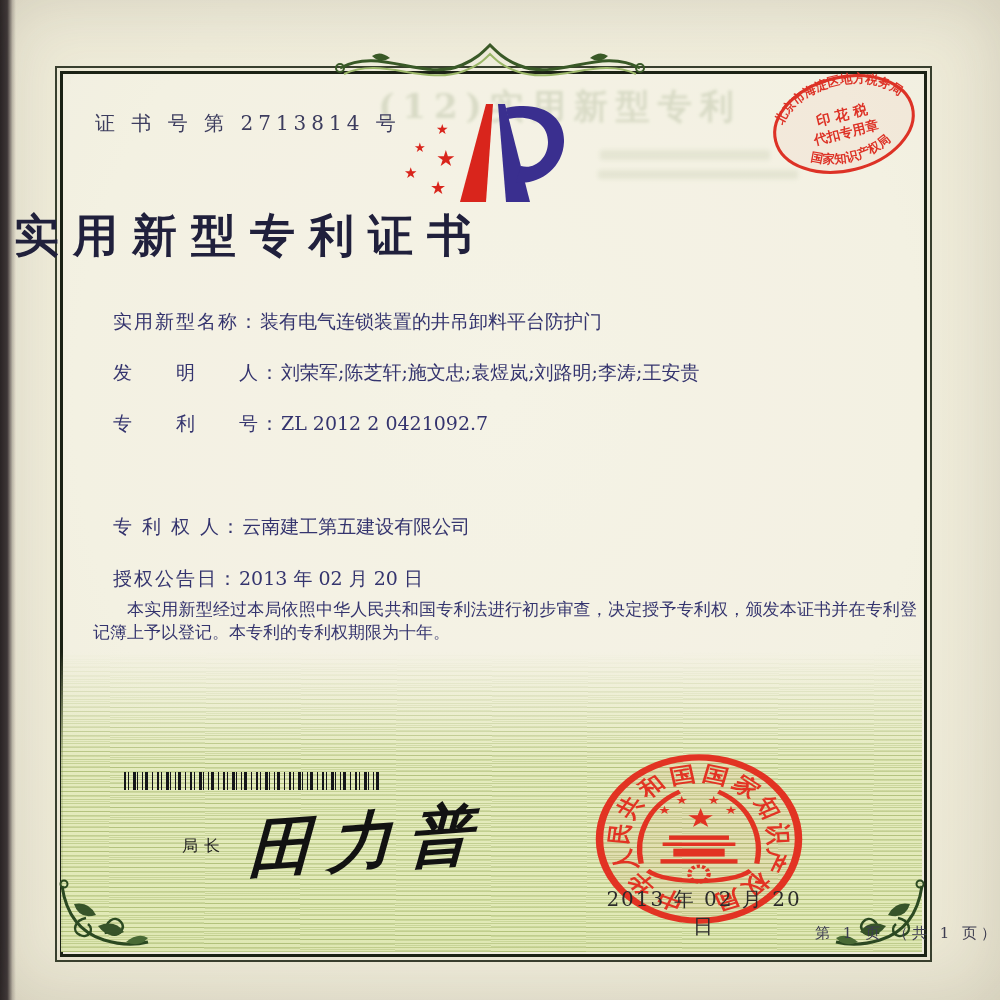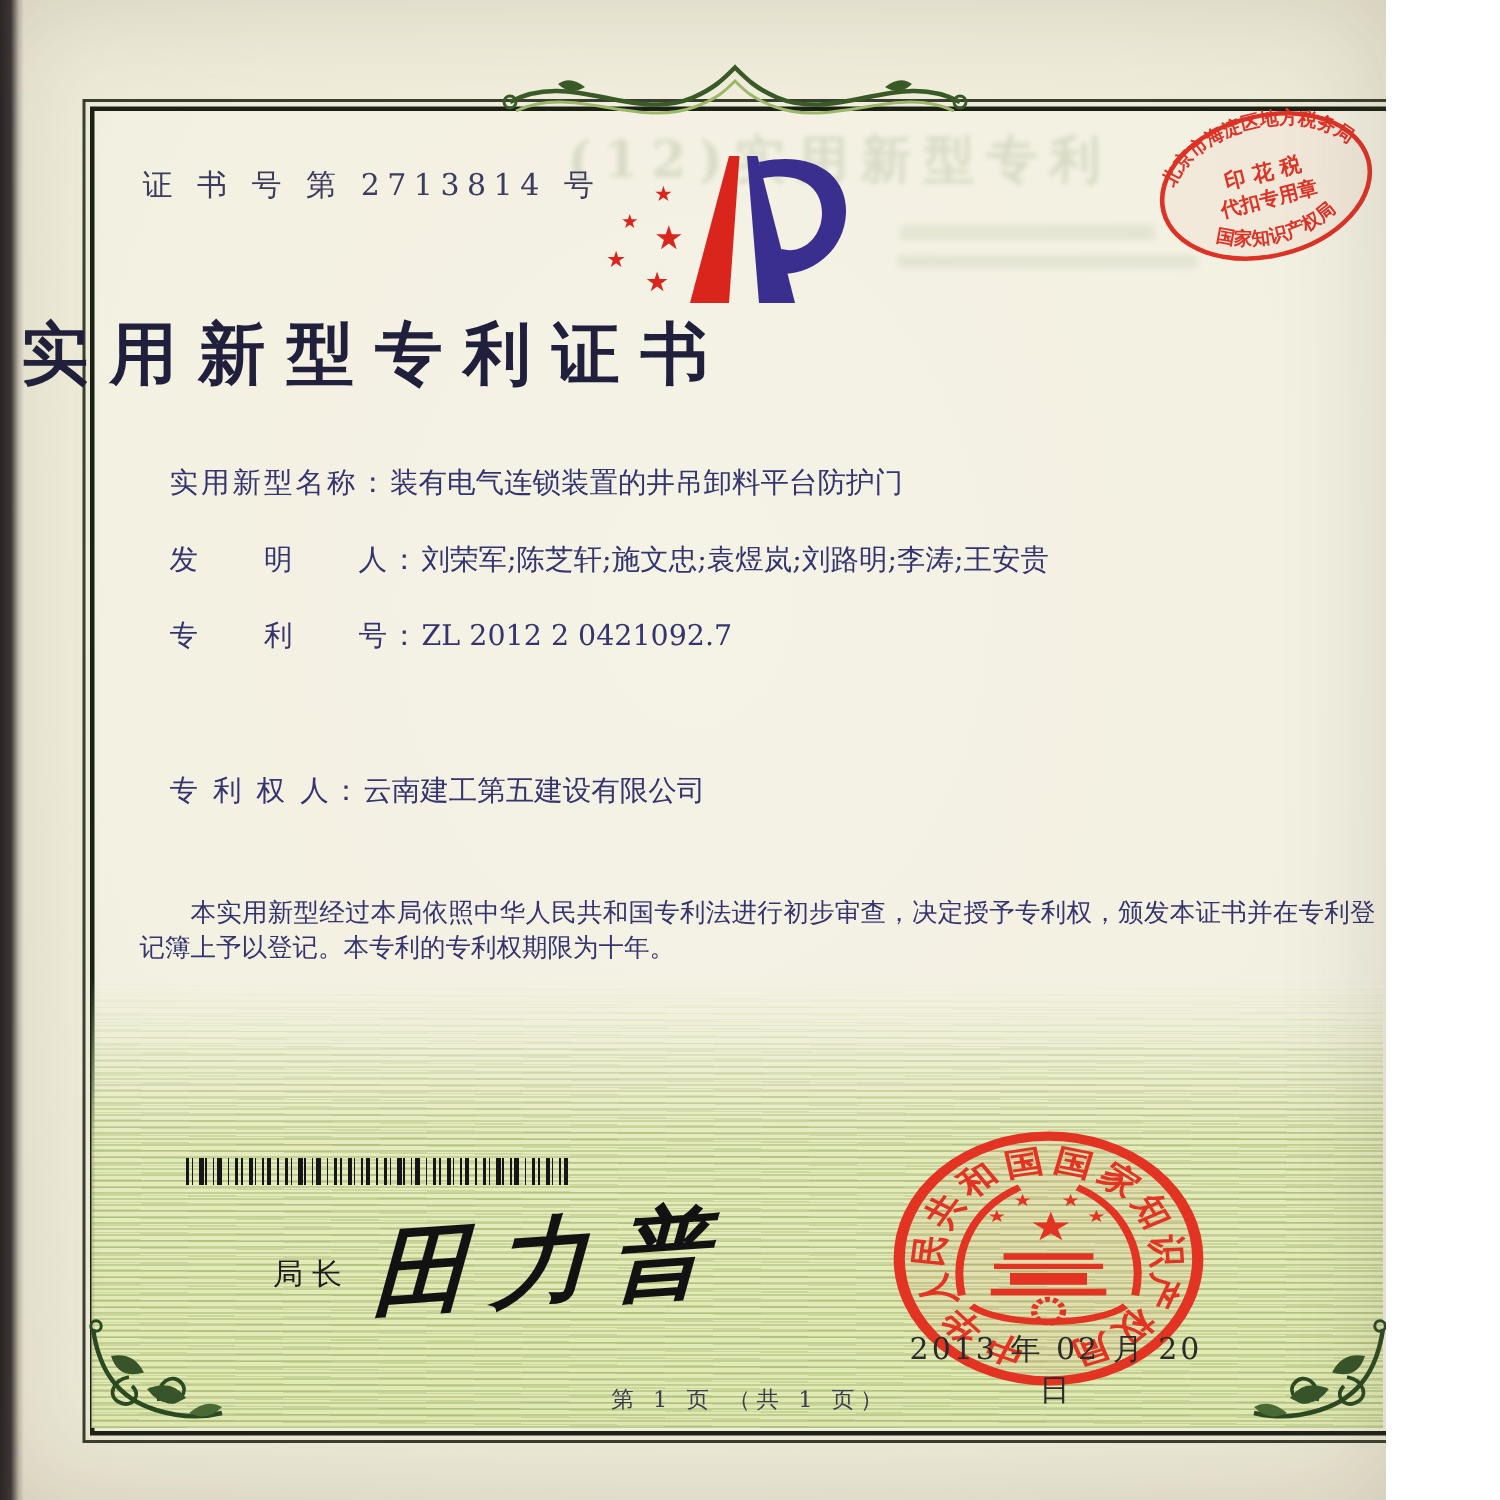--- a/index.html
+++ b/index.html
@@ -1,17 +1,17 @@
 <!DOCTYPE html>
 <html><head>
 <meta charset="utf-8">
 <style>
   html,body{margin:0;padding:0;}
   body{width:1000px;height:1000px;font-family:"DejaVu Serif", serif;}
-  #page{position:relative;width:924px;height:1000px;overflow:hidden;
+  #page{position:relative;width:1000px;height:1000px;overflow:hidden;
         background:radial-gradient(ellipse at 50% 40%, #f2efdf 0%, #efecda 60%, #eae6d2 100%);}
   #page::after{content:"";position:absolute;inset:0;pointer-events:none;
         box-shadow:inset 0 0 70px rgba(90,80,60,.18);}
   .spine{position:absolute;left:0;top:0;bottom:0;width:16px;
         background:linear-gradient(90deg,#262123 0,#3c3537 45%,rgba(120,110,105,.35) 78%,rgba(0,0,0,0) 100%);}
   
   .frame{position:absolute;left:55px;top:66px;width:873px;height:892px;
         border:2px solid #39402f;}
   .frame-inner{position:absolute;inset:3px;border:3px solid #1b2215;
         background:rgba(255,255,252,.25);}
@@ -42,30 +42,30 @@
   
   .barcode{position:absolute;left:124px;top:772px;width:256px;height:18px;background:
      repeating-linear-gradient(90deg,
        #15151a 0 2px, rgba(0,0,0,0) 2px 4px,
        #15151a 4px 5px, rgba(0,0,0,0) 5px 9px,
        #15151a 9px 12px, rgba(0,0,0,0) 12px 13px,
        #15151a 13px 14px, rgba(0,0,0,0) 14px 18px,
        #15151a 18px 19px, rgba(0,0,0,0) 19px 21px,
        #15151a 21px 24px, rgba(0,0,0,0) 24px 28px,
        #15151a 28px 29px, rgba(0,0,0,0) 29px 33px);}
-  .sig-label{position:absolute;left:182px;top:836px;font-size:20px;letter-spacing:6px;color:#1d1d1d;}
+  .sig-label{position:absolute;left:182px;top:836px;font-size:16px;letter-spacing:6px;color:#1d1d1d;}
   .signature{position:absolute;left:248px;top:798px;font-size:64px;color:#121212;
         font-style:italic;font-weight:bold;letter-spacing:16px;white-space:nowrap;
         transform:rotate(-4deg) skewX(-6deg);}
   
   .seal{position:absolute;left:592px;top:732px;width:214px;height:214px;
         transform:scaleY(.82);transform-origin:50% 50%;}
   .seal-date{position:absolute;left:606px;top:886px;width:196px;text-align:center;
         font-size:20px;letter-spacing:2px;color:#2b2b2b;z-index:5;}
-  .footer{position:absolute;left:0;top:924px;width:1000px;text-align:center;
+  .footer{position:absolute;left:0;top:924px;width:1000px;text-align:right;
         font-size:15px;letter-spacing:4px;color:#3d3d52;}
   
   .tax-stamp{position:absolute;left:756px;top:58px;transform:rotate(-14deg);}
   .flourish{position:absolute;}
 </style>
 </head>
 <body>
 
 <div id="page">
 
@@ -121,20 +121,21 @@
     <polygon points="96,4 103,4 128,102 104,102" fill="#3a2f8f"></polygon>
     <path d="M104,8 C142,0 163,18 162,42 C161,70 134,86 114,82 L119,66 C133,70 146,58 146,42 C146,24 130,14 106,19 Z" fill="#3a2f8f"></path>
   </svg>
 
   <div class="title">实用新型专利证书</div>
 
   <div class="field f0"><span class="lab">实用新型名称：</span><span>装有电气连锁装置的井吊卸料平台防护门</span></div>
   <div class="field f1"><span class="lab">发　　明　　人：</span><span>刘荣军;陈芝轩;施文忠;袁煜岚;刘路明;李涛;王安贵</span></div>
   <div class="field f2"><span class="lab">专　　利　　号：</span><span>ZL 2012 2 0421092.7</span></div>
   <div class="field f4"><span class="lab">专 利 权 人：</span><span>云南建工第五建设有限公司</span></div>
+  <div class="field f5"><span class="lab">授权公告日：</span><span>2013 年 02 月 20 日</span></div>
 
   <div class="paras">
     <p>本实用新型经过本局依照中华人民共和国专利法进行初步审查，决定授予专利权，颁发本证书并在专利登记簿上予以登记。本专利的专利权期限为十年。</p>
   </div>
 
   <div class="barcode"></div>
 
   <div class="sig-label">局长</div>
   <div class="signature">田力普</div>
 

